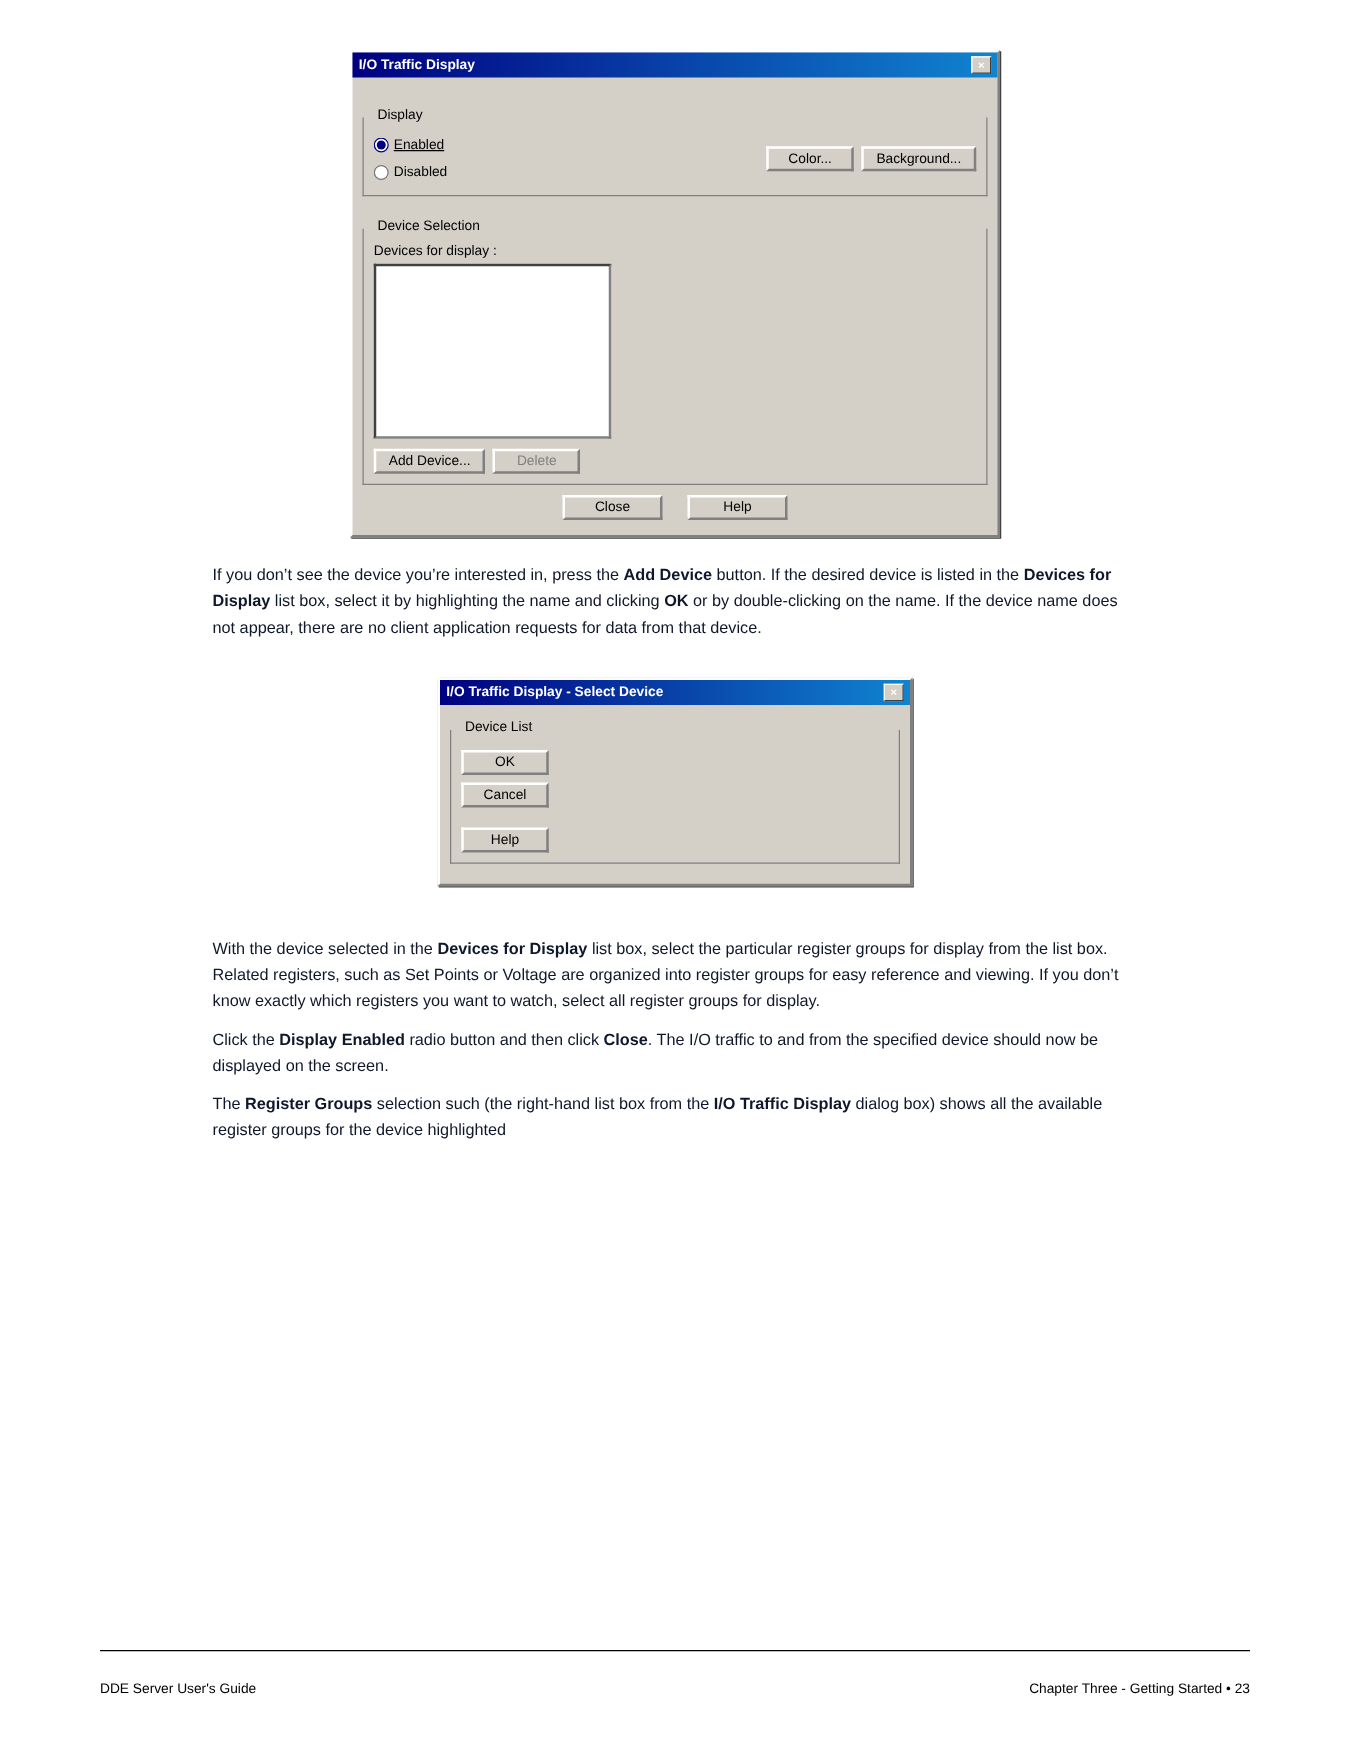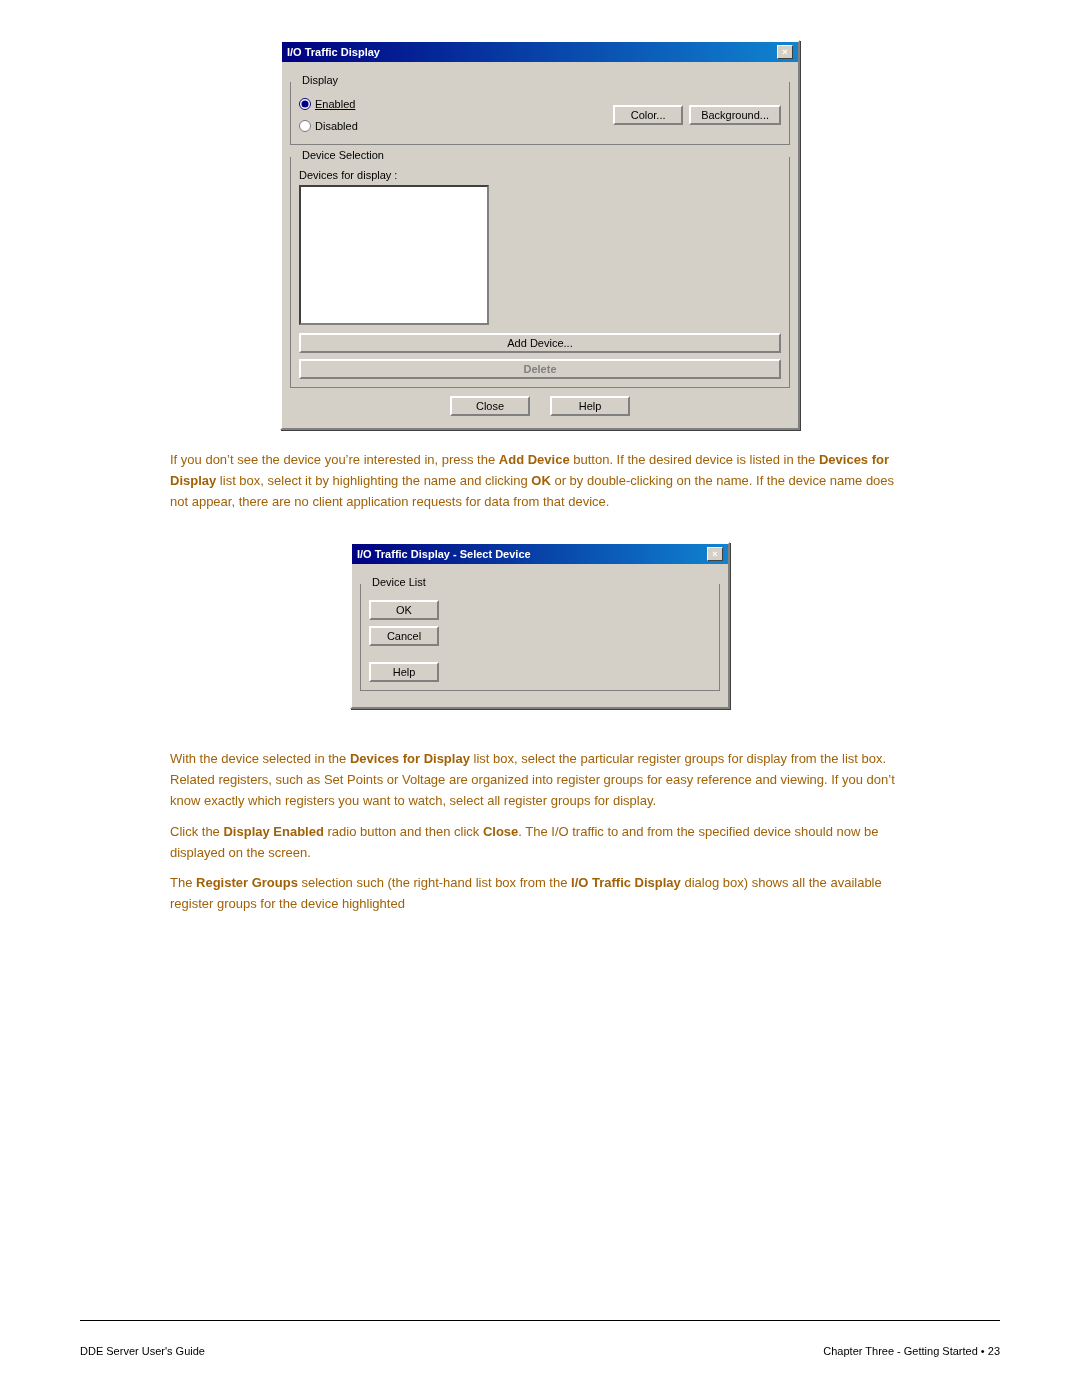--- a/index.html
+++ b/index.html
@@ -107,21 +107,20 @@
       font-size: 11px;
       font-family: 'MS Sans Serif', Arial, sans-serif;
       cursor: pointer;
       min-width: 70px;
       text-align: center;
     }
 
     .win-btn:disabled {
       color: #808080;
       cursor: default;
-      font-weight: bold;
     }
 
     
     .win-listbox {
       background: #ffffff;
       border: 2px solid #808080;
       border-top-color: #404040;
       border-left-color: #404040;
       overflow-y: auto;
       font-size: 11px;
@@ -141,21 +140,21 @@
       width: 100%;
       display: flex;
       justify-content: center;
       margin-bottom: 20px;
     }
 
     .text-body {
       width: 740px;
       font-size: 13px;
       line-height: 1.6;
-      color: #a16207;
+      color: #0f172a;
       margin-bottom: 20px;
       text-align: left;
     }
 
     .text-body p {
       margin-bottom: 10px;
     }
 
     
     .page-footer {
@@ -201,21 +200,20 @@
       display: flex;
       flex-direction: column;
       flex: 1;
       gap: 4px;
     }
 
     .device-btn-row {
       display: flex;
       gap: 6px;
       margin-top: 4px;
-      flex-direction: column;
     }
 
     .dialog-footer {
       display: flex;
       justify-content: center;
       gap: 20px;
       padding: 8px 0 4px 0;
     }
 
     
@@ -244,41 +242,41 @@
   <div class="dialog-area">
     <div class="dialog io-dialog">
 
       <div class="dialog-titlebar">
         <span>I/O Traffic Display</span>
         <div class="dialog-close-btn">×</div>
       </div>
 
       <div class="dialog-content">
 
-        <div class="win-group" style="margin-top: 12px;">
+        <div class="win-group" style="margin-top: 24px;">
           <span class="win-group-label">Display</span>
           <div class="display-group-content">
             <div class="radio-col">
               <div class="radio-row">
                 <input type="radio" class="radio-input" name="display" checked="" style="">
                 <span style="text-decoration: underline; text-underline-offset: 1px;">Enabled</span>
               </div>
               <div class="radio-row">
                 <input type="radio" class="radio-input" name="display" style="">
                 <span>Disabled</span>
               </div>
             </div>
             <div class="btn-row-right">
               <button class="win-btn">Color...</button>
               <button class="win-btn">Background...</button>
             </div>
           </div>
         </div>
 
-        <div class="win-group" style="margin-top: 12px;">
+        <div class="win-group" style="margin-top: 26px;">
           <span class="win-group-label">Device Selection</span>
           <div class="device-selection-content">
 
             <div class="device-col">
               <span>Devices for display :</span>
               <div class="win-listbox" style="height: 140px; width: 190px;"></div>
               <div class="device-btn-row">
                 <button class="win-btn">Add Device...</button>
                 <button class="win-btn" disabled="">Delete</button>
               </div>

